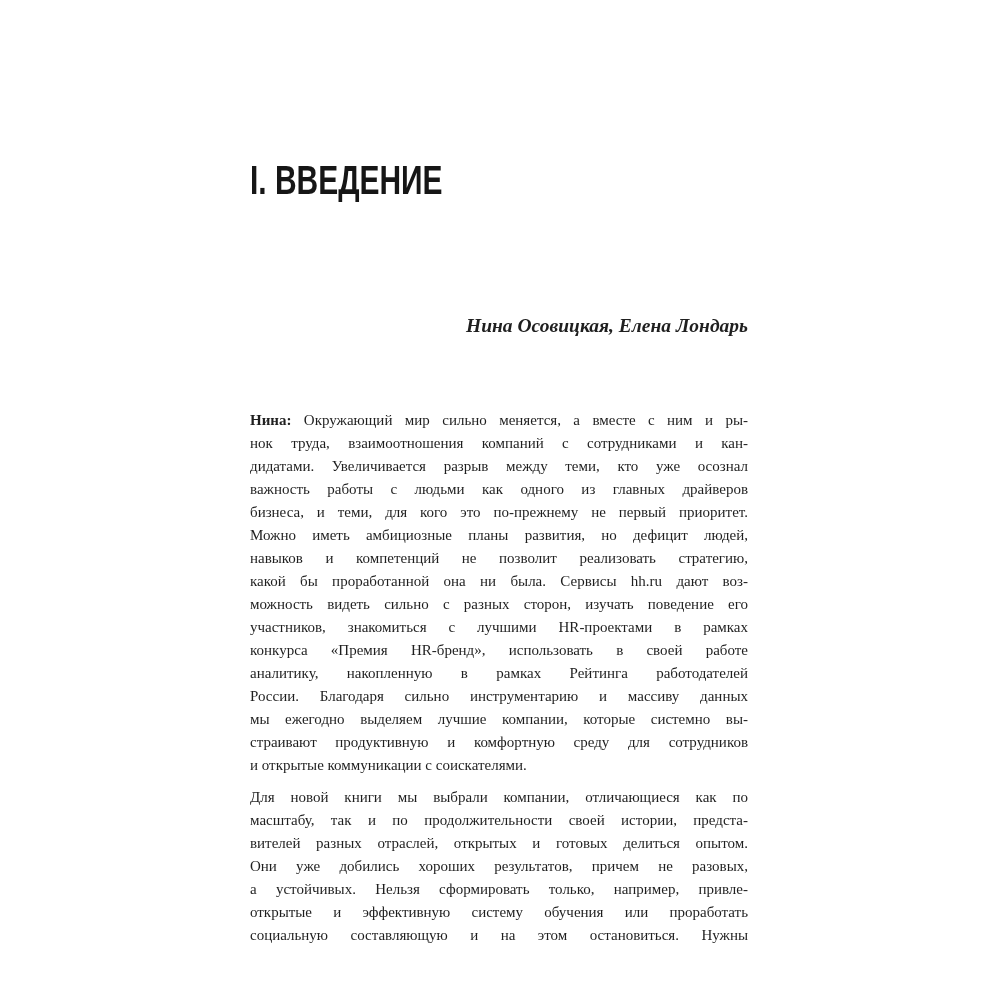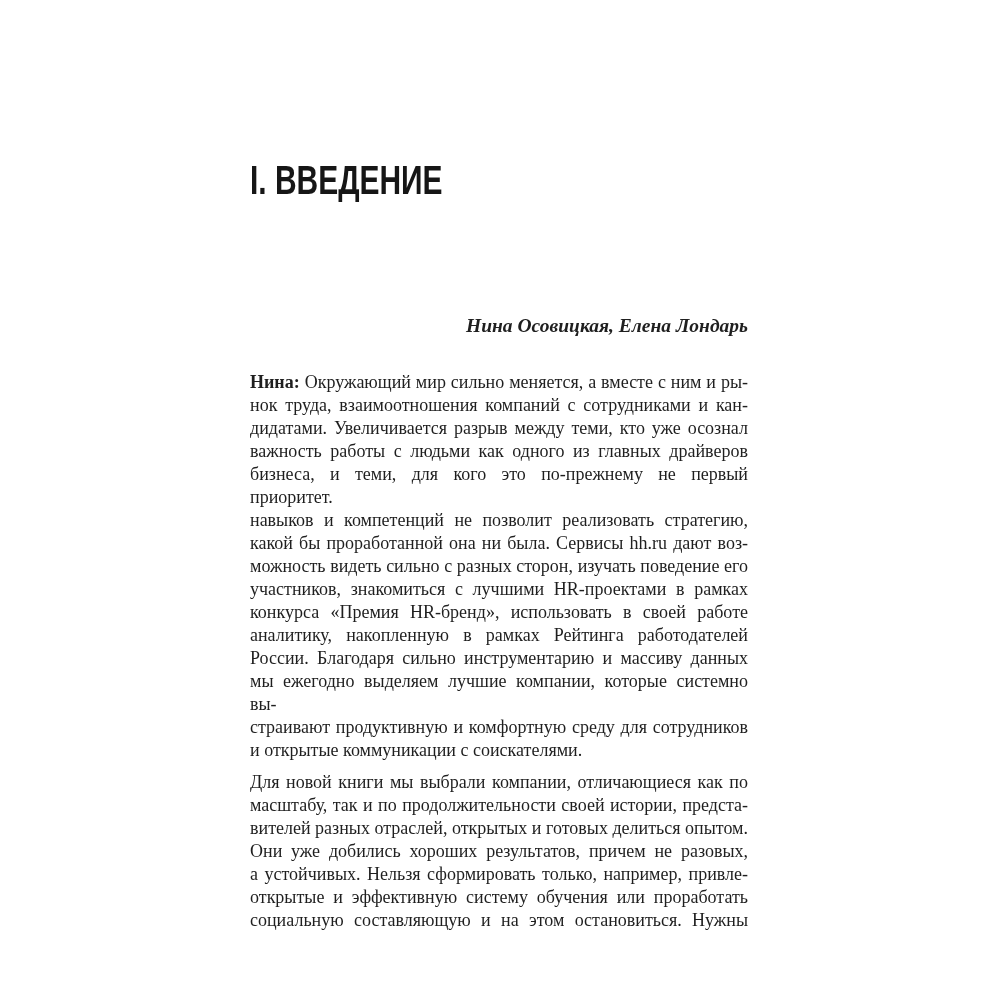--- a/index.html
+++ b/index.html
@@ -42,23 +42,23 @@
     width: 498px;
     text-align: right;
     font-style: italic;
     font-weight: 700;
     font-size: 19.5px;
     line-height: 1.2;
     color: var(--text);
   }
   .body-text {
     position: absolute;
-    left: 250px; top: 323px;
+    left: 250px; top: 361px;
     width: 498px;
-    font-size: 18px;
+    font-size: 15px;
     line-height: 23px;
     color: var(--text);
   }
   .para + .para { margin-top: 9px; }
   .line {
     text-align: justify;
     text-align-last: justify;
   }
   
   .para [data-bind-list] > .line:last-child { text-align-last: left; }
@@ -80,20 +80,21 @@
     <div class="para">
       <div class="line">
         <span class="speaker" data-bind="body.paragraph1.speaker">Нина:</span>
         <span data-bind="body.paragraph1.first_line_rest">Окружающий мир сильно меняется, а вместе с ним и ры-</span>
       </div>
       <div data-bind-list="body.paragraph1.lines">
           <div class="line">нок труда, взаимоотношения компаний с сотрудниками и кан-</div>
           <div class="line">дидатами. Увеличивается разрыв между теми, кто уже осознал</div>
           <div class="line">важность работы с людьми как одного из главных драйверов</div>
           <div class="line">бизнеса, и теми, для кого это по-прежнему не первый приоритет.</div>
+          <div class="line">Можно иметь амбициозные планы развития, но дефицит людей,</div>
           <div class="line">навыков и компетенций не позволит реализовать стратегию,</div>
           <div class="line">какой бы проработанной она ни была. Сервисы hh.ru дают воз-</div>
           <div class="line">можность видеть сильно с разных сторон, изучать поведение его</div>
           <div class="line">участников, знакомиться с лучшими HR-проектами в рамках</div>
           <div class="line">конкурса «Премия HR-бренд», использовать в своей работе</div>
           <div class="line">аналитику, накопленную в рамках Рейтинга работодателей</div>
           <div class="line">России. Благодаря сильно инструментарию и массиву данных</div>
           <div class="line">мы ежегодно выделяем лучшие компании, которые системно вы-</div>
           <div class="line">страивают продуктивную и комфортную среду для сотрудников</div>
           <div class="line">и открытые коммуникации с соискателями.</div>

